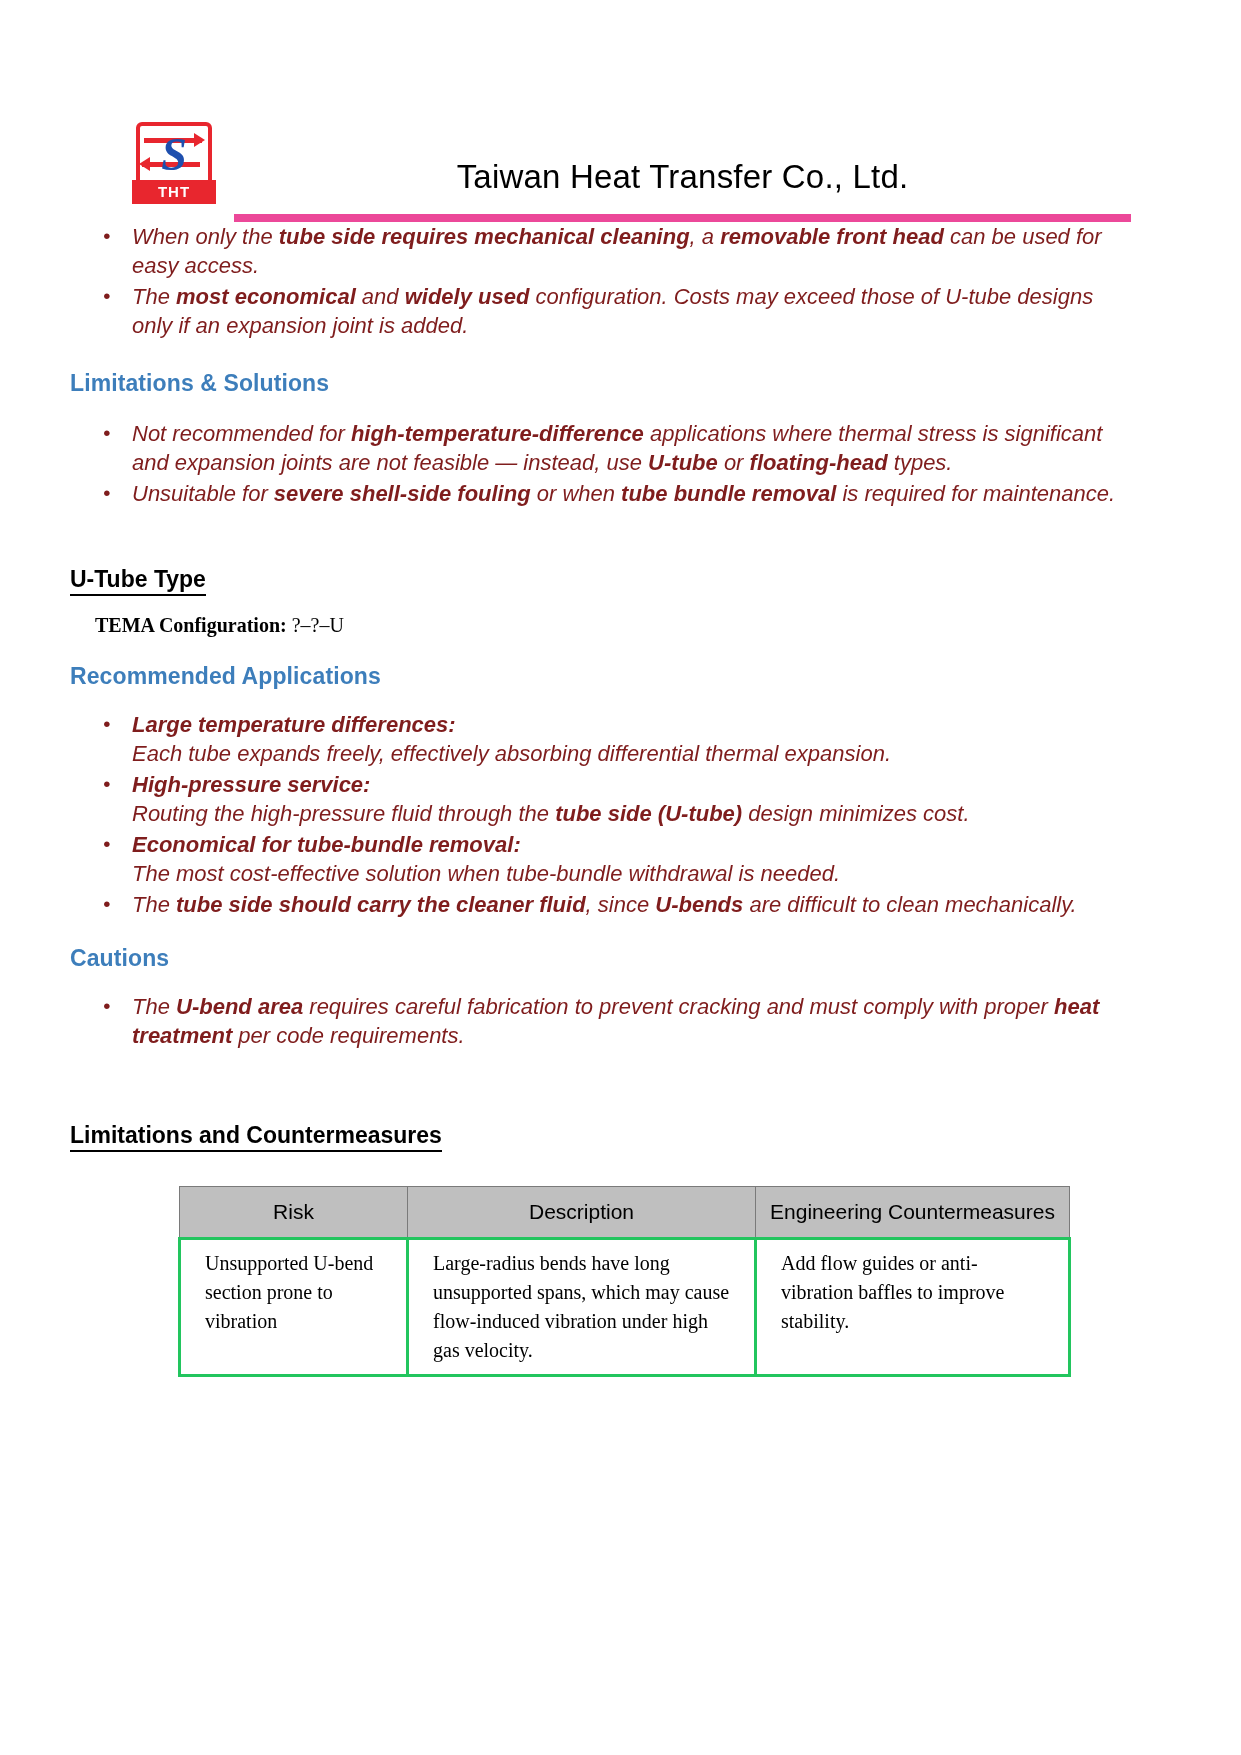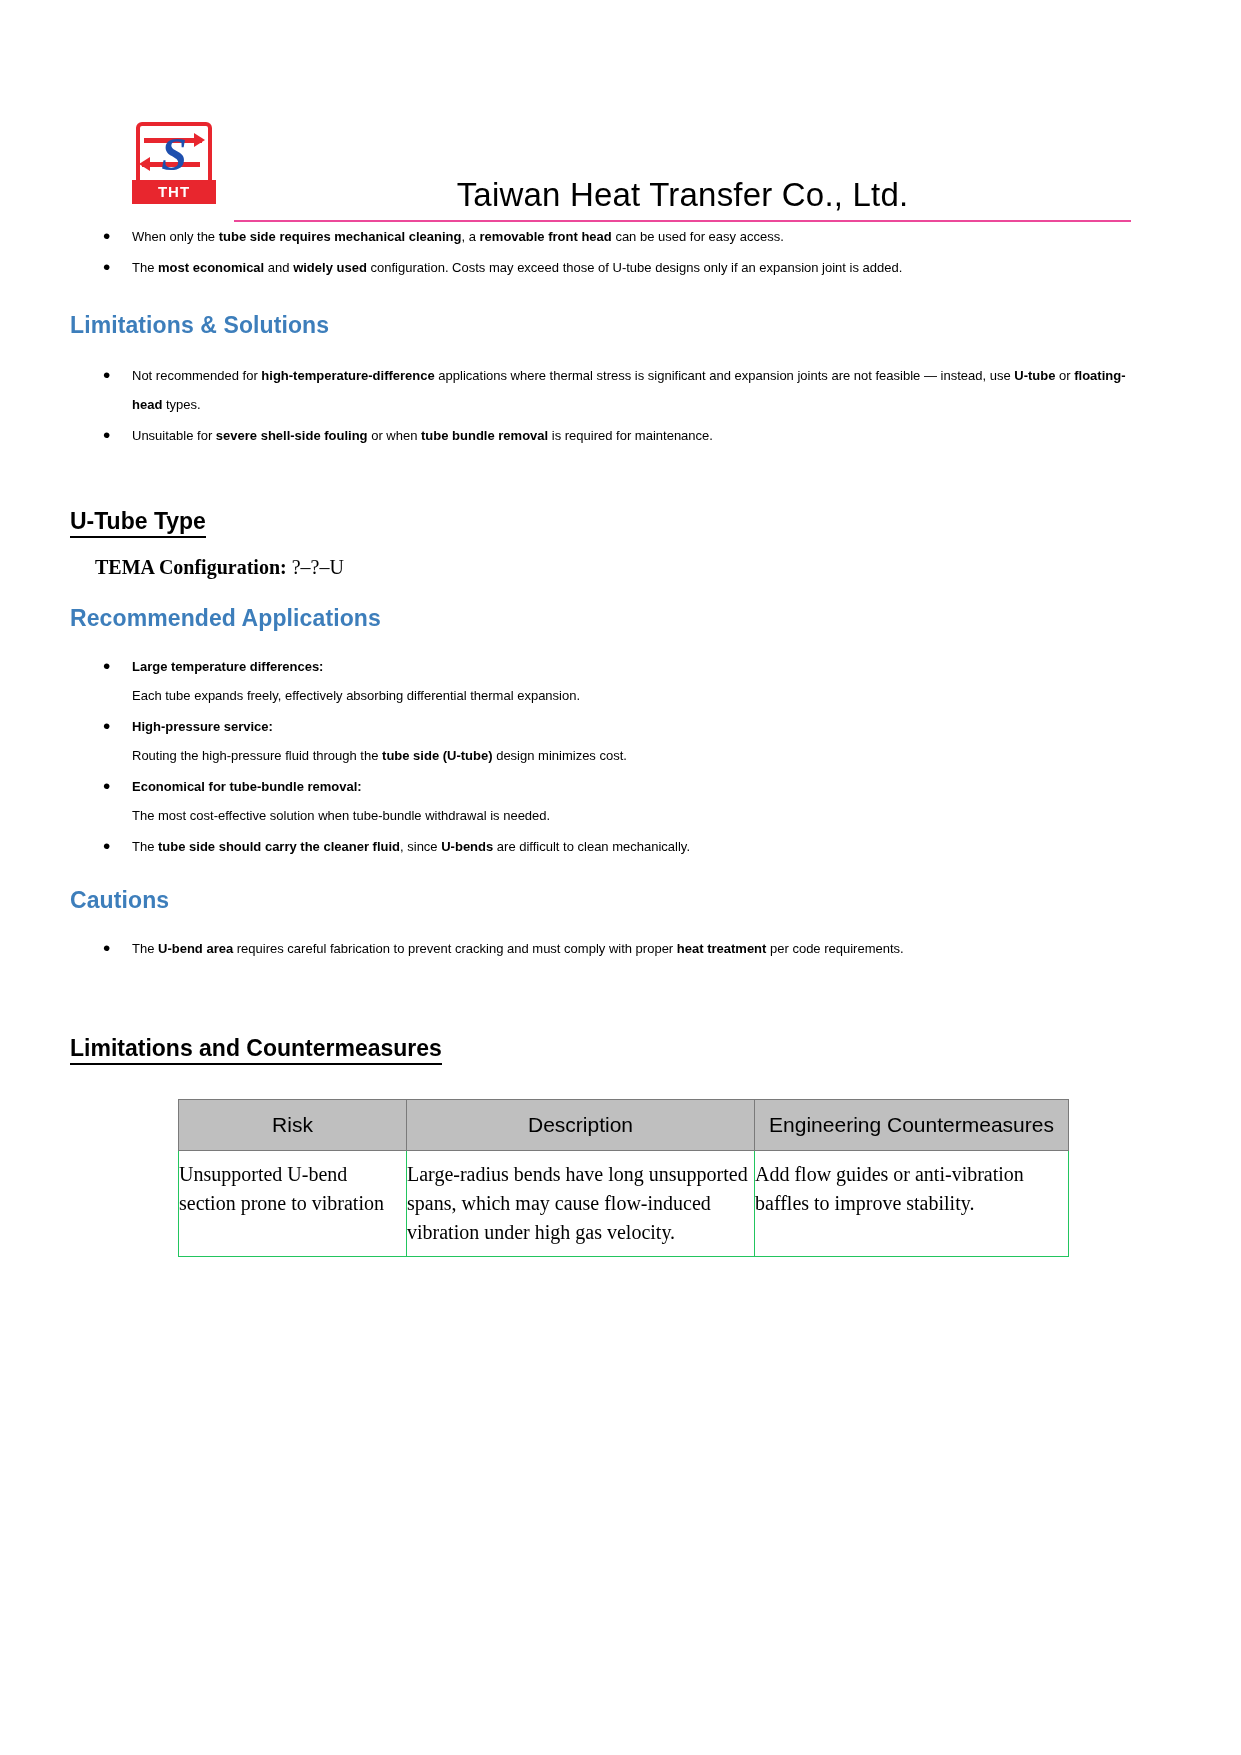--- a/index.html
+++ b/index.html
@@ -104,22 +104,22 @@
     background: #e8262e;
     color: #ffffff;
     font-size: 15px;
     font-weight: bold;
     letter-spacing: 1px;
     text-align: center;
     line-height: 24px;
   }
   .title-wrap {
     flex: 1 1 auto;
-    border-bottom: 2px solid #ec4899;
-    padding-bottom: 6px;
+    border-bottom: 8px solid #ec4899;
+    padding-bottom: 18px;
     margin-left: 14px;
   }
   .doc-title {
     text-align: center;
     font-size: 33px;
     font-weight: normal;
     letter-spacing: 0.2px;
     color: #000;
   }
 
@@ -130,23 +130,24 @@
   }
   ul.bullets {
     list-style: none;
     margin: 0;
     padding: 0;
   }
   ul.bullets > li {
     position: relative;
     padding-left: 62px;
     margin: 0 0 2px 0;
-    font-size: 13px;
+    font-size: 22px;
     line-height: 29px;
-    color: #000000;
+    color: #7f1d1d;
+    font-style: italic;
   }
   ul.bullets > li:before {
     content: "\2022";
     position: absolute;
     left: 33px;
     top: -1px;
     font-size: 21px;
     line-height: 29px;
   }
   .tight { margin-top: 6px; }
@@ -198,24 +199,24 @@
     background: #bfbfbf;
     border: 1px solid #7a7a7a;
     font-family: "Liberation Sans", sans-serif;
     font-weight: normal;
     font-size: 21px;
     padding: 10px 8px;
     text-align: center;
     line-height: 30px;
   }
   table.limits td {
-    border: 1px solid #22c55e;
+    border: 3px solid #22c55e;
     font-size: 20px;
     line-height: 29px;
-    padding: 9px 0;
+    padding: 9px 24px;
     vertical-align: top;
   }
   col.c1 { width: 228px; }
   col.c2 { width: 348px; }
   col.c3 { width: 314px; }
 </style>
 </head>
 <body>
 
 <div class="page">

